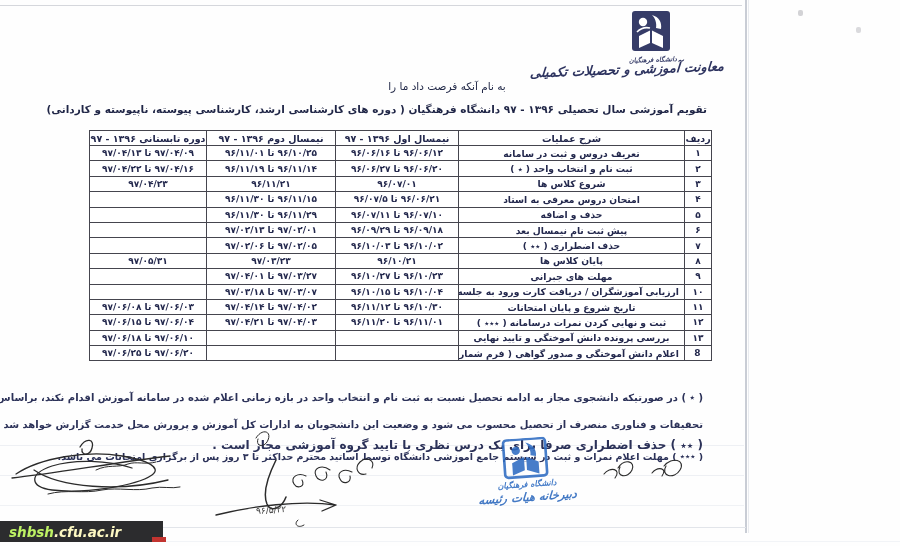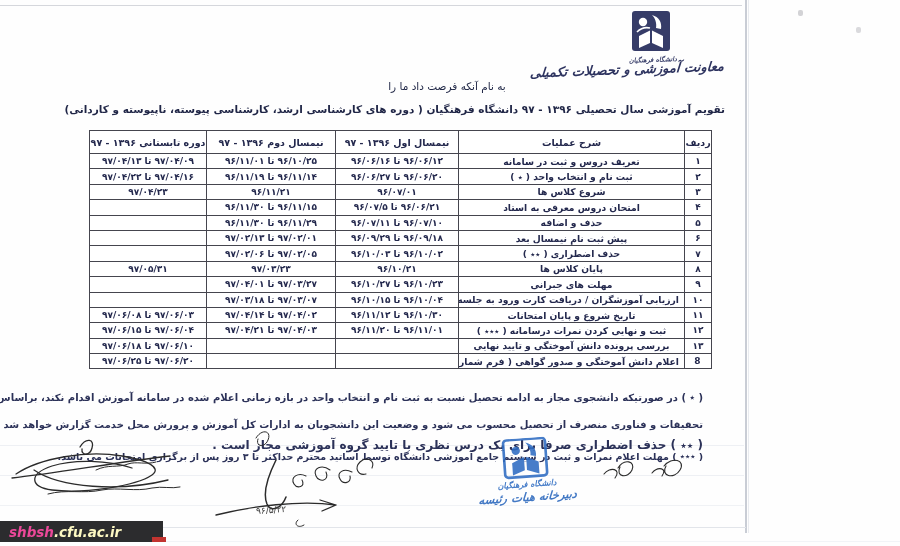--- a/index.html
+++ b/index.html
@@ -22,28 +22,28 @@
   
   .logo-block { position:absolute; left:629px; top:10px; width:44px; text-align:center; color:#363c68; }
   .logo-block svg { display:block; margin:0 auto; }
   .logo-caption-small { font-size:6.5px; font-weight:bold; font-style:italic; color:#3a406b; transform:rotate(-2deg); white-space:nowrap; }
   .dept-calligraphy { position:absolute; left:584px; top:61px; width:140px; text-align:center;
     direction:rtl; font-size:13px; font-weight:bold; font-style:italic; color:#2e3460;
     transform:rotate(-2deg) skewX(-6deg); letter-spacing:-0.5px; white-space:nowrap; }
 
   .bismillah { position:absolute; left:372px; top:80px; width:150px; text-align:center;
     direction:rtl; font-size:10.5px; font-weight:normal; color:#222948; white-space:nowrap; }
-  .doc-title { position:absolute; left:103px; top:103px; width:622px; text-align:center;
+  .doc-title { position:absolute; left:85px; top:103px; width:622px; text-align:center;
     direction:rtl; font-size:10.5px; font-weight:bold; color:#1f2546; white-space:nowrap; }
 
   
   table.calendar { position:absolute; left:89px; top:130px; width:622px; border-collapse:collapse;
     direction:rtl; table-layout:fixed; background:#fff; }
   table.calendar th, table.calendar td { border:1.2px solid #45454e; color:#23284d; overflow:hidden; white-space:nowrap; }
-  table.calendar th { height:23px; font-size:9.5px; font-weight:bold; text-align:center; }
+  table.calendar th { height:15px; font-size:9.5px; font-weight:bold; text-align:center; }
   table.calendar td { height:15.4px; font-size:9px; font-weight:bold; text-align:center; letter-spacing:1px; }
   table.calendar td.desc { text-align:center; padding:0 5px; font-size:9.2px; letter-spacing:0; }
 
   
   .footnote { position:absolute; right:197px; direction:rtl; text-align:right; white-space:nowrap;
     font-weight:bold; color:#2b3158; }
   .fn-0 { top:392px; font-size:10px; }
   .fn-1 { top:419px; font-size:10px; }
   .fn-2 { top:438px; font-size:12px; }
   .fn-3 { top:451px; font-size:9.5px; }
@@ -57,21 +57,21 @@
     transform:skewX(-8deg); white-space:nowrap; margin-top:1px; }
 
   
   .signatures { position:absolute; left:0; top:0; width:900px; height:546px; pointer-events:none; }
   .handwritten-date { position:absolute; left:256px; top:505px; font-size:9px; color:#3a3a3a;
     transform:rotate(-4deg); letter-spacing:2px; }
 
   
   .watermark { position:absolute; left:0; top:521px; width:163px; height:21px; background:#2c2c2e;
     display:flex; align-items:center; padding:0 9px; font-style:italic; font-weight:bold; font-size:13.5px; }
-  .wm-bold { color:#ec4899; }
+  .wm-bold { color:#bef264; }
   .wm-rest { color:#fef9c3; }
   .wm-notch { position:absolute; left:152px; top:537px; width:14px; height:5px; background:#c23430; }
 </style>
 </head>
 <body>
 
 <div class="page">
 
   <div class="artifact top-scan-line"></div>
   <div class="artifact page-edge"></div>

